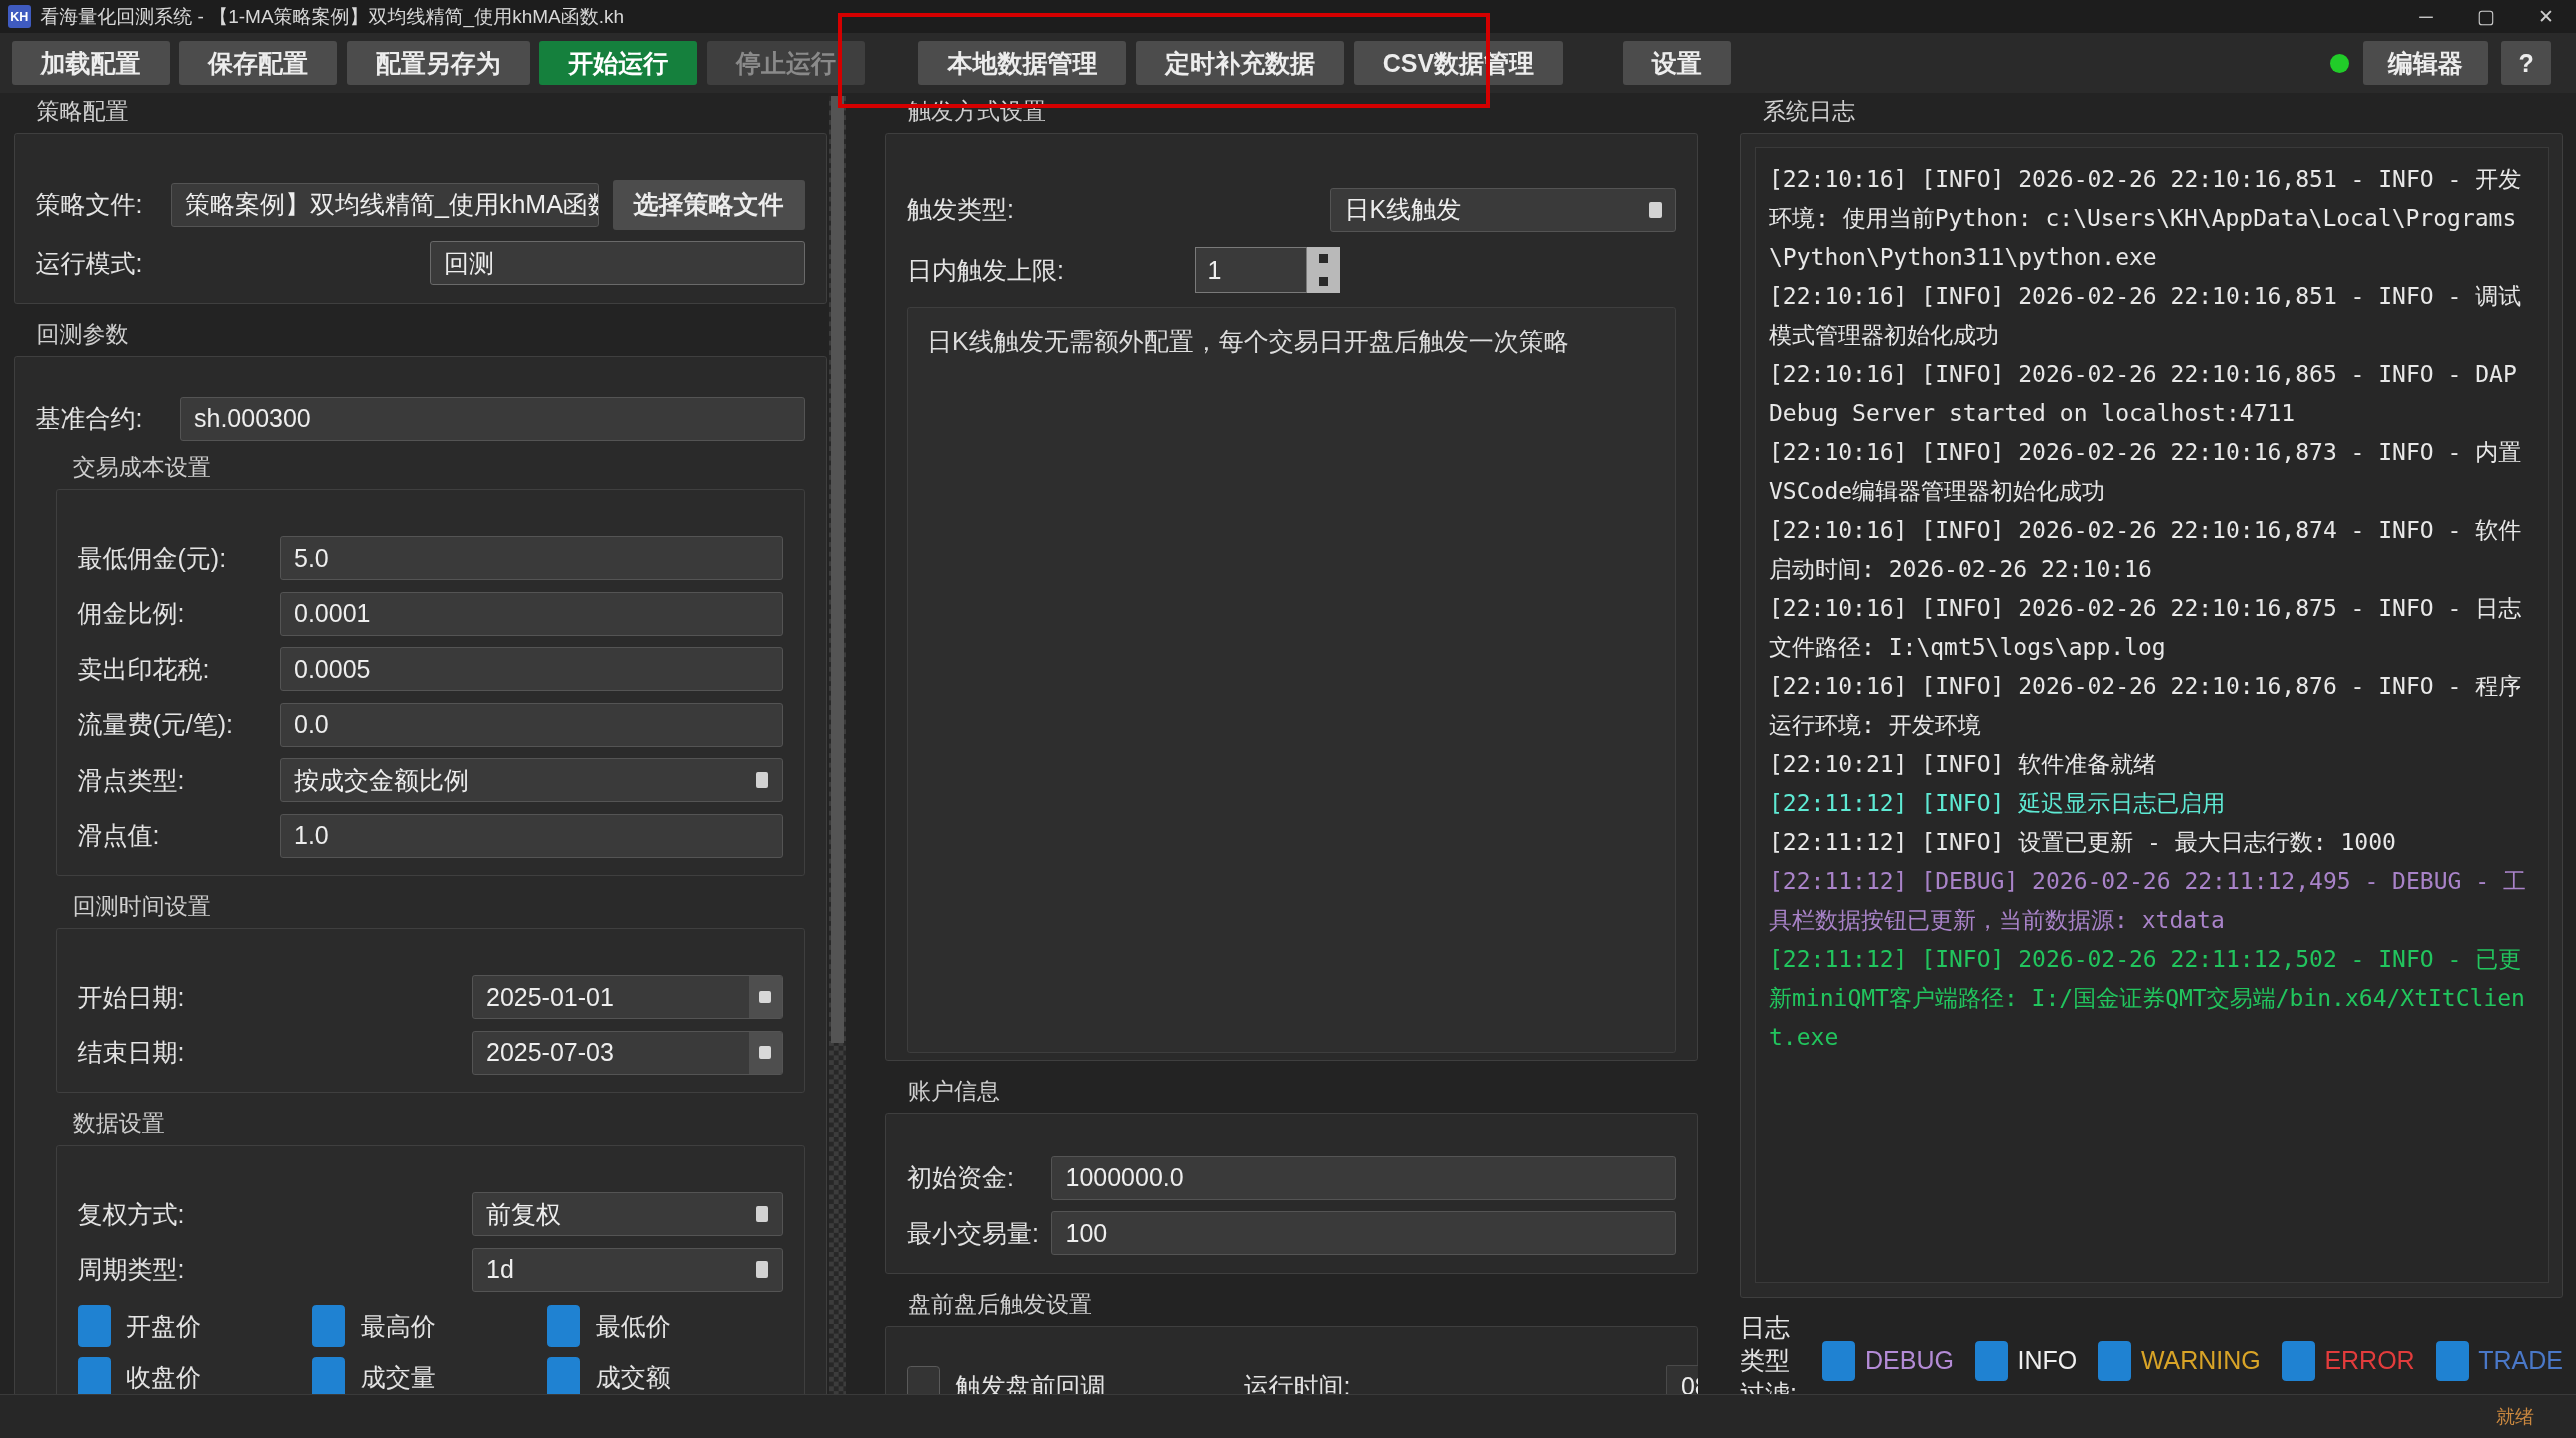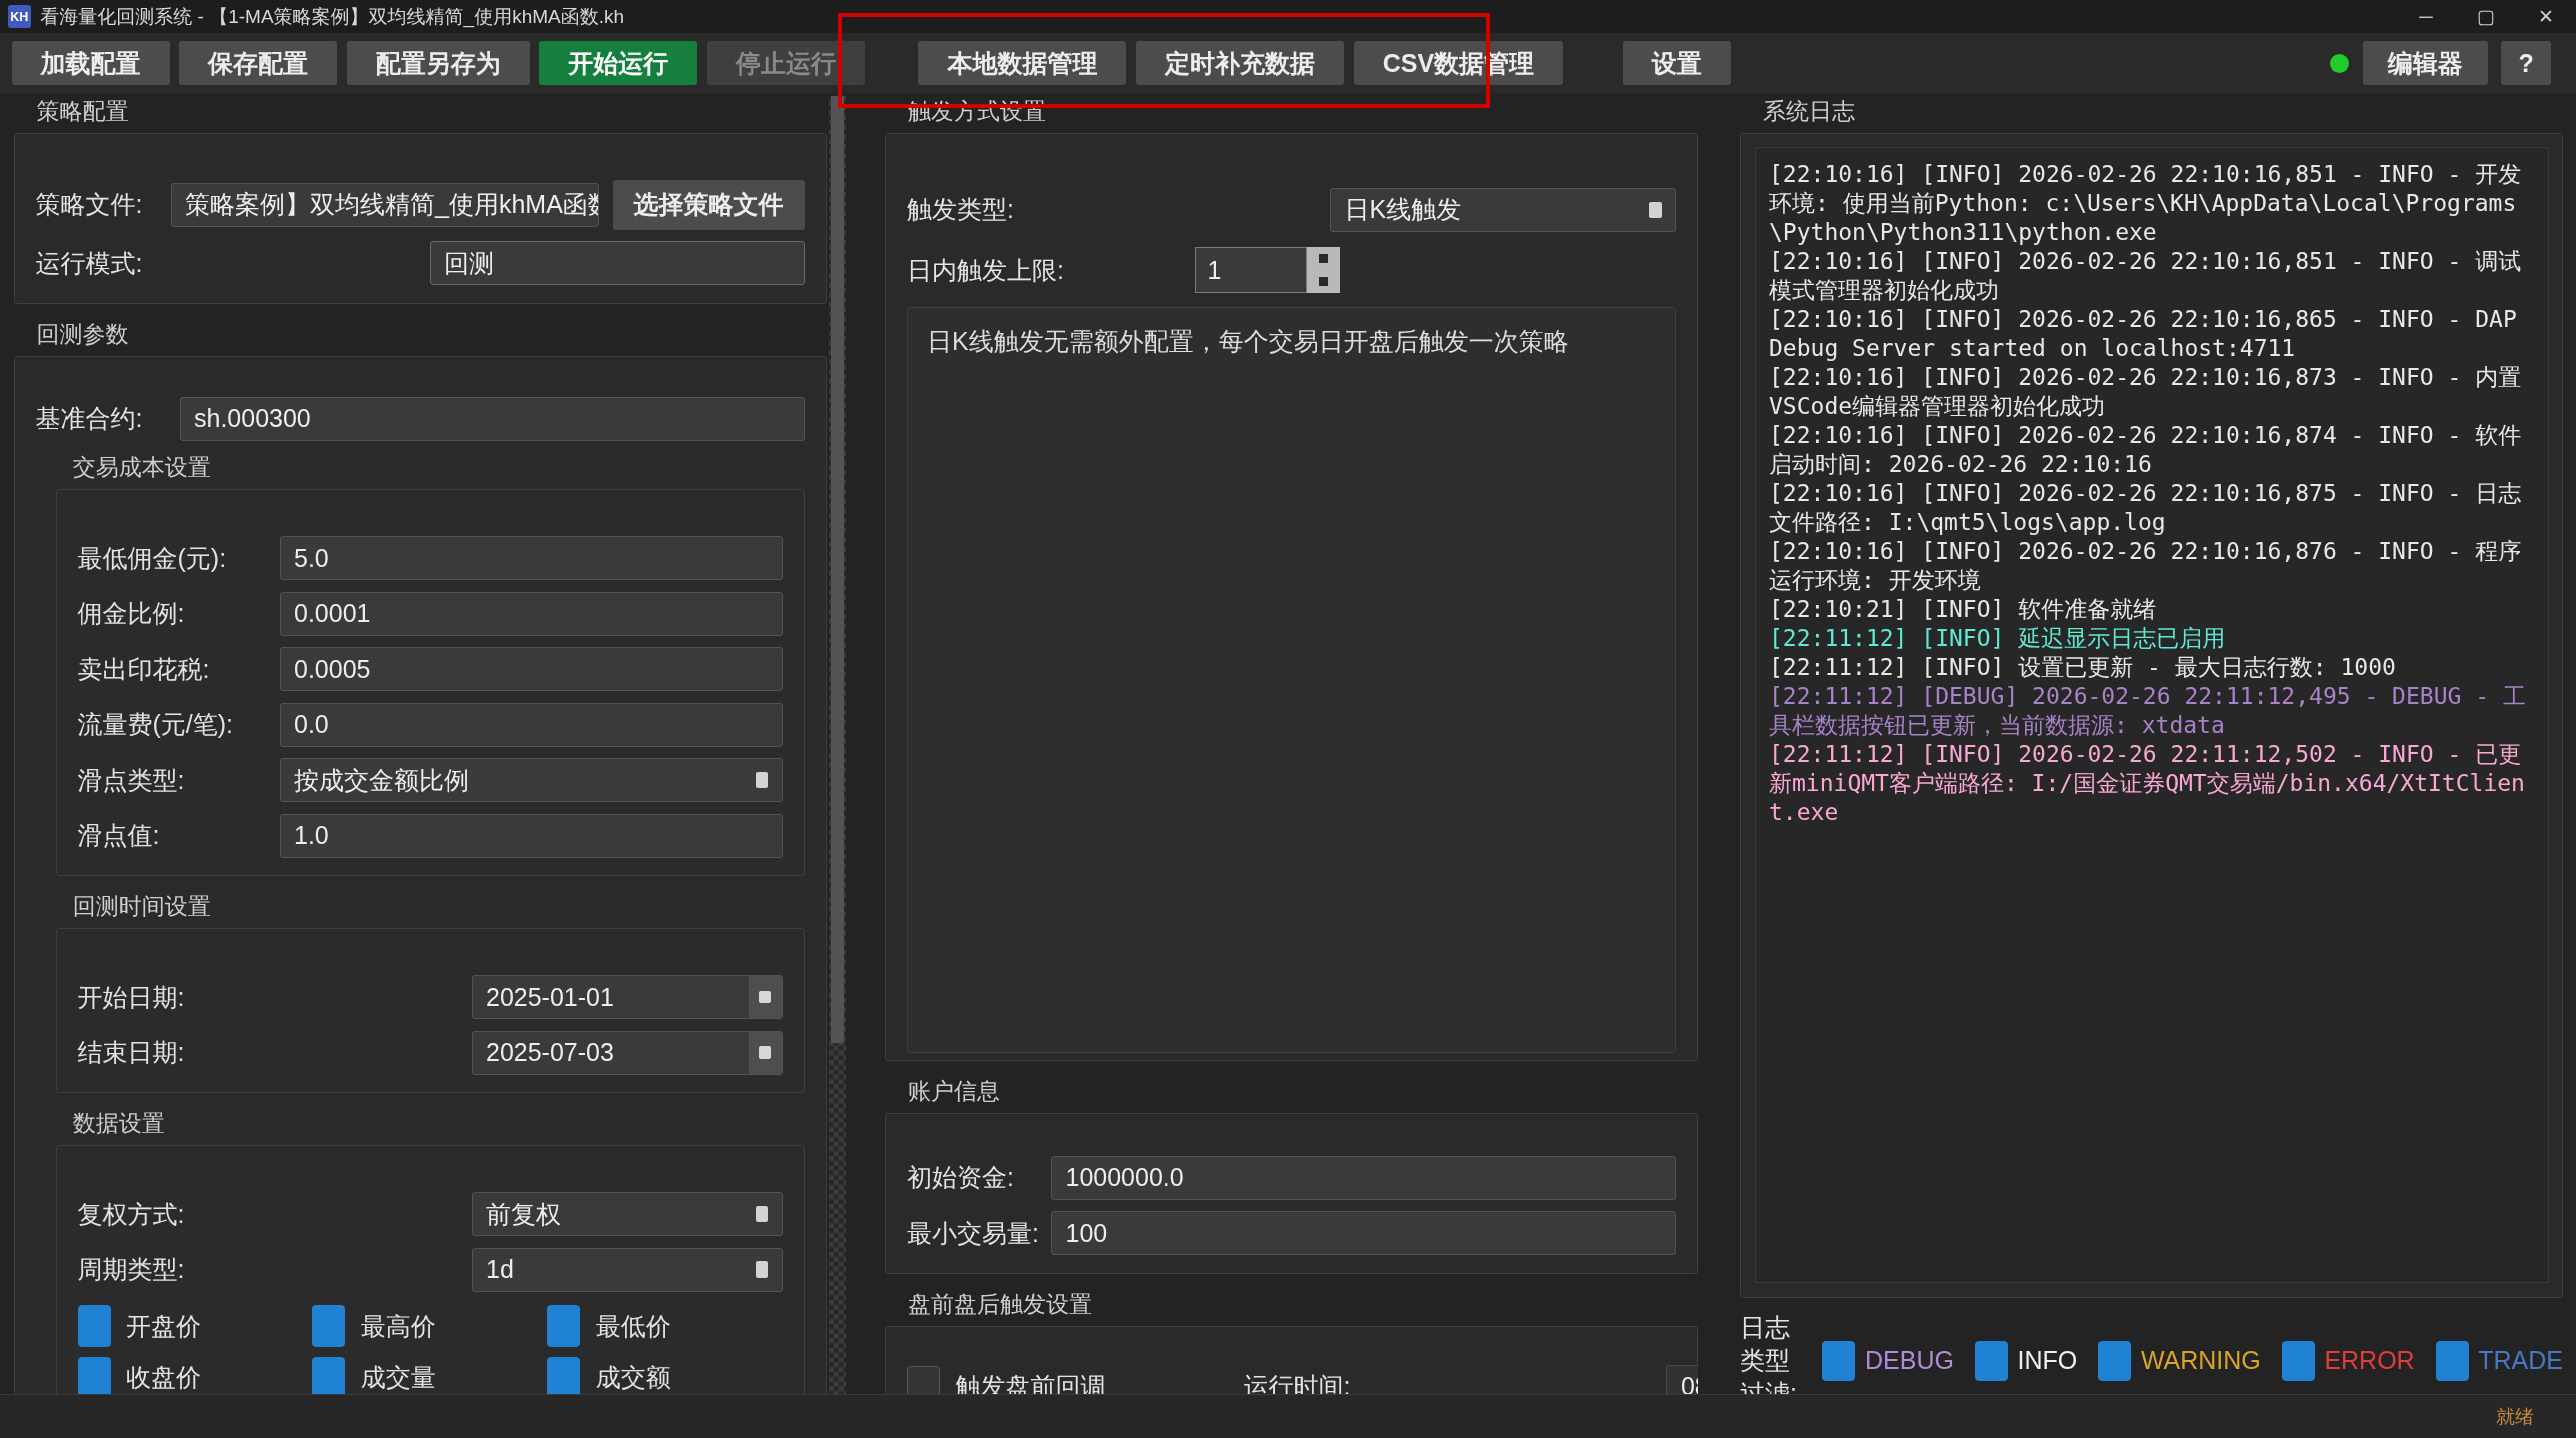--- a/index.html
+++ b/index.html
@@ -64,21 +64,21 @@
   .spinbox { display:flex; flex:0 0 144px; height:46px; }
   .spin-val { width:112px; background:#3a3a3a; border:1px solid #7a7a7a; display:flex; align-items:center; padding:0 11.5px; font-size:25px; color:#eee; }
   .spin-col { width:33px; background:#b9b9b9; display:flex; flex-direction:column; }
   .spin-col .sp { flex:1; display:flex; align-items:center; justify-content:center; }
   .spin-col .sp .m { width:8.7px; height:8.7px; background:#2a2a2a; }
   .time-field { flex:0 0 262px; height:44px; background:#323232; border:1px solid #4a4a4a; border-radius:1.9px; display:flex; overflow:hidden; }
   .time-val { flex:1; display:flex; align-items:center; padding:0 13.5px; font-size:25px; color:#eee; }
 
   
   .log-box { height:1165px; border:1px solid #3f3f3f; background:#2a2a2a; border-radius:2.9px; padding:13.5px; }
-  .log-text { width:100%; height:100%; background:#272727; border:1px solid #3a3a3a; padding:11.5px 13.5px; font-family:"DejaVu Sans Mono", monospace; font-size:23px; line-height:29px; overflow:hidden; }
+  .log-text { width:100%; height:100%; background:#272727; border:1px solid #3a3a3a; padding:11.5px 13.5px; font-family:"DejaVu Sans Mono", monospace; font-size:23px; line-height:39px; overflow:hidden; }
   .log-line { white-space:pre-wrap; word-break:break-all; }
   .filter-row { display:flex; align-items:center; margin-top:13.5px; gap:13.5px; }
   .filter-row .flabel { font-size:25px; color:#e3e3e3; }
   .filter-item { display:flex; align-items:center; gap:9.6px; }
   .filter-item .cb { width:33px; height:40px; }
   .filter-item .ftext { font-size:25px; }
   .btn { background:#4c4c4c; border:none; border-radius:2.9px; color:#ececec; font-size:25px; font-weight:600; font-family:inherit; height:46px; padding:0 21px; display:flex; align-items:center; }
 
   
   .vscroll { position:absolute; left:829px; top:96px; width:17.3px; height:1298px;
@@ -371,21 +371,21 @@
           <div class="log-line" style="color: rgb(232, 232, 232);">[22:10:16] [INFO] 2026-02-26 22:10:16,876 - INFO - 程序运行环境: 开发环境</div>
 
           <div class="log-line" style="color: rgb(232, 232, 232);">[22:10:21] [INFO] 软件准备就绪</div>
 
           <div class="log-line" style="color: #5eead4;">[22:11:12] [INFO] 延迟显示日志已启用</div>
 
           <div class="log-line" style="color: rgb(232, 232, 232);">[22:11:12] [INFO] 设置已更新 - 最大日志行数: 1000</div>
 
           <div class="log-line" style="color: rgb(169, 131, 201);">[22:11:12] [DEBUG] 2026-02-26 22:11:12,495 - DEBUG - 工具栏数据按钮已更新，当前数据源: xtdata</div>
 
-          <div class="log-line" style="color: #f9a8d4;">[22:11:12] [INFO] 2026-02-26 22:11:12,502 - INFO - 已更新miniQMT客户端路径: I:/国金证券QMT交易端/bin.x64/XtItClient.exe</div>
+          <div class="log-line" style="color: #22c55e;">[22:11:12] [INFO] 2026-02-26 22:11:12,502 - INFO - 已更新miniQMT客户端路径: I:/国金证券QMT交易端/bin.x64/XtItClient.exe</div>
         </div>
     </div>
 
     <div class="filter-row">
       <span class="flabel">日志类型过滤:</span>
       <div style="display:flex; gap:21px;">
 
           <div class="filter-item">
             <span class="cb checked"></span>
             <span class="ftext" style="color: rgb(180, 139, 214);">DEBUG</span>

